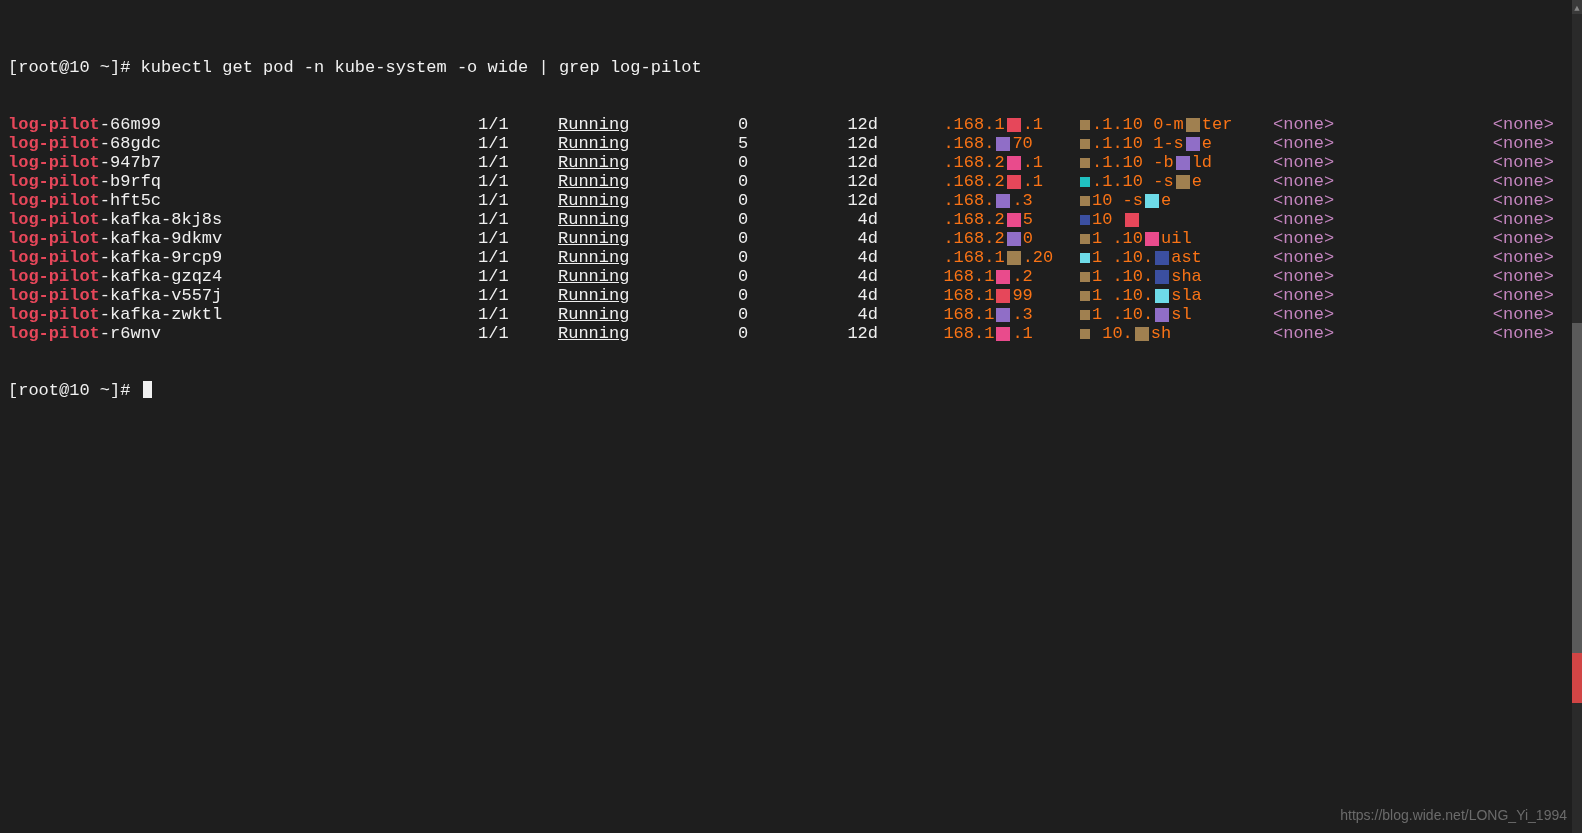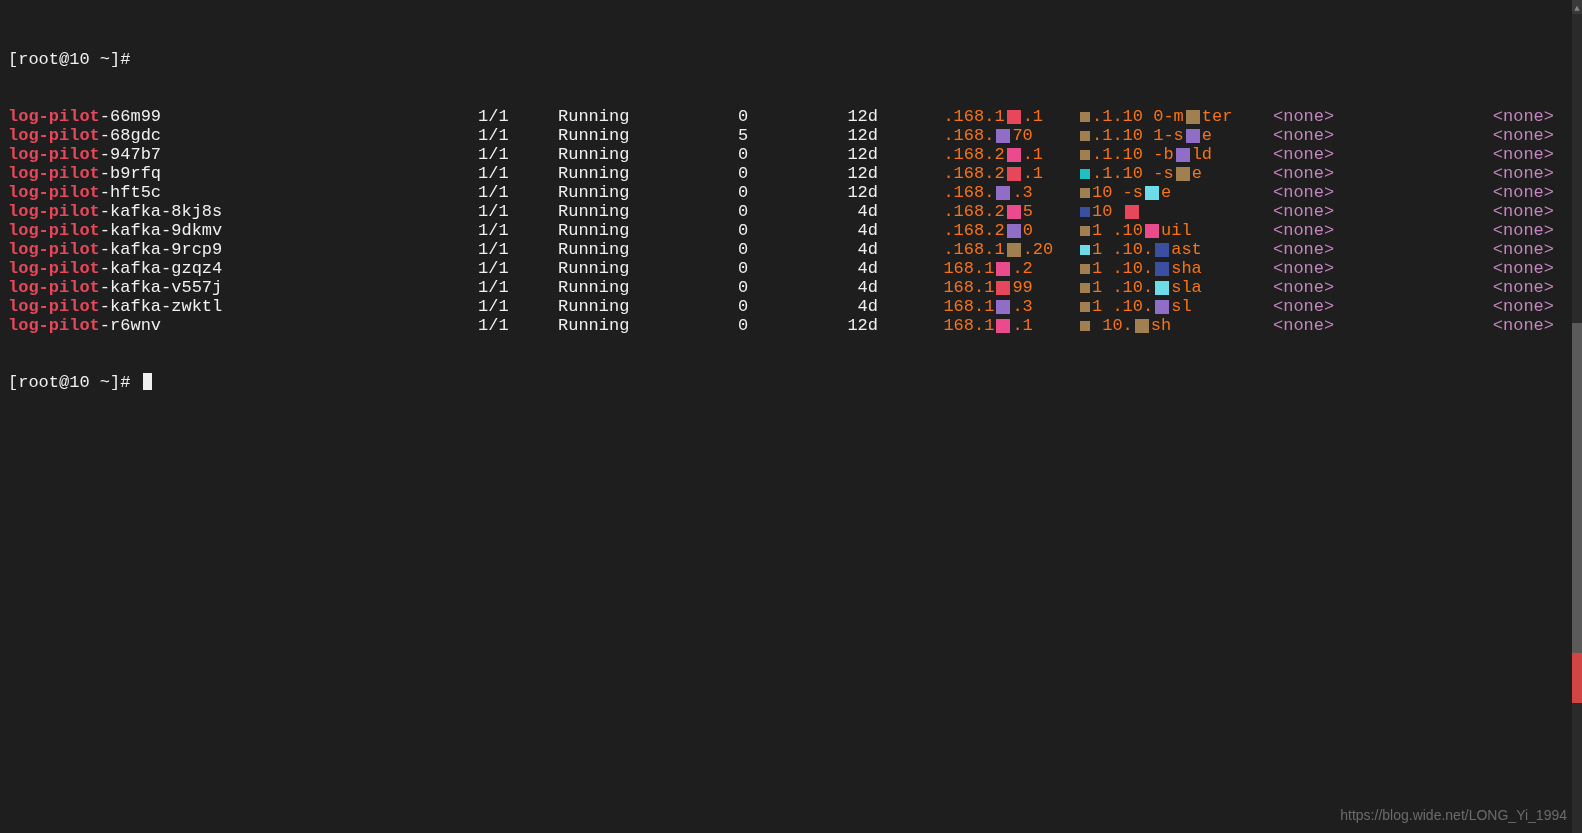--- a/index.html
+++ b/index.html
@@ -8,41 +8,41 @@
       color: #f0f0f0;
       font-family: 'Consolas', 'Monaco', 'Courier New', monospace;
       font-size: 17px;
       line-height: 19px;
       width: 1582px;
       height: 833px;
       overflow: hidden;
       position: relative;
     }
     .terminal {
-      padding: 12px 8px;
+      padding: 20px 8px;
       white-space: pre;
       position: relative;
     }
     .row { display: flex; height: 19px; }
     .prompt { color: #f0f0f0; }
     .highlight { color: #e6475a; font-weight: bold; }
     .normal { color: #f0f0f0; }
     .none { color: #c586c0; }
     .pink-text { color: #f97316; }
     .cursor {
       display: inline-block;
       width: 9px;
       height: 17px;
       background: #f0f0f0;
       vertical-align: text-bottom;
       margin-left: 2px;
     }
     .col-name { width: 470px; }
     .col-ready { width: 80px; }
-    .col-status { width: 180px; }
+    .col-status { width: 180px; text-decoration: underline; }
     .col-restarts { width: 105px; }
     .col-age { width: 80px; text-align: right; padding-right: 45px; }
     .col-ip { width: 155px; position: relative; }
     .col-node { width: 195px; position: relative; }
     .col-nom { width: 155px; }
     .col-ready2 { flex: 1; text-align: right; padding-right: 20px;}
     .watermark {
       position: absolute;
       bottom: 8px;
       right: 15px;
@@ -81,21 +81,21 @@
       width: 10px;
       height: 50px;
       background: #d14545;
     }
   </style>
 </head>
 <body>
 
 <div class="terminal">
   <div class="row">
-    <span class="prompt">[root@10 ~]#</span>
+    <span class="prompt">[root@10 ~]#</span><span class="normal"> kubectl get pod -n kube-system -o wide | grep log-pilot</span>
   </div>
   <div id="rows-container"><div class="row"><span class="col-name"><span class="highlight">log-pilot</span><span class="normal">-66m99</span></span><span class="col-ready normal">1/1</span><span class="col-status normal">Running</span><span class="col-restarts normal">0</span><span class="col-age normal">12d</span><span class="col-ip pink-text"><span style="opacity:0.5">  </span>.168.1<span style="display:inline-block;width:14px;height:14px;background:#e6475a;vertical-align:middle;margin:0 2px;"></span>.1</span><span class="col-node pink-text"><span style="display:inline-block;width:10px;height:10px;background:#a08050;vertical-align:middle;margin:0 2px;"></span>.1.10 0-m<span style="display:inline-block;width:14px;height:14px;background:#a08050;vertical-align:middle;margin:0 2px;"></span>ter</span><span class="col-nom none">&lt;none&gt;</span><span class="col-ready2 none">&lt;none&gt;</span></div><div class="row"><span class="col-name"><span class="highlight">log-pilot</span><span class="normal">-68gdc</span></span><span class="col-ready normal">1/1</span><span class="col-status normal">Running</span><span class="col-restarts normal">5</span><span class="col-age normal">12d</span><span class="col-ip pink-text"><span style="opacity:0.5">  </span>.168.<span style="display:inline-block;width:14px;height:14px;background:#906ec7;vertical-align:middle;margin:0 2px;"></span>70</span><span class="col-node pink-text"><span style="display:inline-block;width:10px;height:10px;background:#a08050;vertical-align:middle;margin:0 2px;"></span>.1.10 1-s<span style="display:inline-block;width:14px;height:14px;background:#906ec7;vertical-align:middle;margin:0 2px;"></span>e</span><span class="col-nom none">&lt;none&gt;</span><span class="col-ready2 none">&lt;none&gt;</span></div><div class="row"><span class="col-name"><span class="highlight">log-pilot</span><span class="normal">-947b7</span></span><span class="col-ready normal">1/1</span><span class="col-status normal">Running</span><span class="col-restarts normal">0</span><span class="col-age normal">12d</span><span class="col-ip pink-text"><span style="opacity:0.5">  </span>.168.2<span style="display:inline-block;width:14px;height:14px;background:#e94b8c;vertical-align:middle;margin:0 2px;"></span>.1</span><span class="col-node pink-text"><span style="display:inline-block;width:10px;height:10px;background:#a08050;vertical-align:middle;margin:0 2px;"></span>.1.10 -b<span style="display:inline-block;width:14px;height:14px;background:#906ec7;vertical-align:middle;margin:0 2px;"></span>ld</span><span class="col-nom none">&lt;none&gt;</span><span class="col-ready2 none">&lt;none&gt;</span></div><div class="row"><span class="col-name"><span class="highlight">log-pilot</span><span class="normal">-b9rfq</span></span><span class="col-ready normal">1/1</span><span class="col-status normal">Running</span><span class="col-restarts normal">0</span><span class="col-age normal">12d</span><span class="col-ip pink-text"><span style="opacity:0.5">  </span>.168.2<span style="display:inline-block;width:14px;height:14px;background:#e6475a;vertical-align:middle;margin:0 2px;"></span>.1</span><span class="col-node pink-text"><span style="display:inline-block;width:10px;height:10px;background:#20c0c0;vertical-align:middle;margin:0 2px;"></span>.1.10 -s<span style="display:inline-block;width:14px;height:14px;background:#a08050;vertical-align:middle;margin:0 2px;"></span>e</span><span class="col-nom none">&lt;none&gt;</span><span class="col-ready2 none">&lt;none&gt;</span></div><div class="row"><span class="col-name"><span class="highlight">log-pilot</span><span class="normal">-hft5c</span></span><span class="col-ready normal">1/1</span><span class="col-status normal">Running</span><span class="col-restarts normal">0</span><span class="col-age normal">12d</span><span class="col-ip pink-text"><span style="opacity:0.5">  </span>.168.<span style="display:inline-block;width:14px;height:14px;background:#906ec7;vertical-align:middle;margin:0 2px;"></span>.3</span><span class="col-node pink-text"><span style="display:inline-block;width:10px;height:10px;background:#a08050;vertical-align:middle;margin:0 2px;"></span>10 -s<span style="display:inline-block;width:14px;height:14px;background:#6edbe8;vertical-align:middle;margin:0 2px;"></span>e</span><span class="col-nom none">&lt;none&gt;</span><span class="col-ready2 none">&lt;none&gt;</span></div><div class="row"><span class="col-name"><span class="highlight">log-pilot</span><span class="normal">-kafka-8kj8s</span></span><span class="col-ready normal">1/1</span><span class="col-status normal">Running</span><span class="col-restarts normal">0</span><span class="col-age normal">4d</span><span class="col-ip pink-text"><span style="opacity:0.5">  </span>.168.2<span style="display:inline-block;width:14px;height:14px;background:#e94b8c;vertical-align:middle;margin:0 2px;"></span>5</span><span class="col-node pink-text"><span style="display:inline-block;width:10px;height:10px;background:#3b4fa0;vertical-align:middle;margin:0 2px;"></span>10 <span style="display:inline-block;width:14px;height:14px;background:#e6475a;vertical-align:middle;margin:0 2px;"></span></span><span class="col-nom none">&lt;none&gt;</span><span class="col-ready2 none">&lt;none&gt;</span></div><div class="row"><span class="col-name"><span class="highlight">log-pilot</span><span class="normal">-kafka-9dkmv</span></span><span class="col-ready normal">1/1</span><span class="col-status normal">Running</span><span class="col-restarts normal">0</span><span class="col-age normal">4d</span><span class="col-ip pink-text"><span style="opacity:0.5">  </span>.168.2<span style="display:inline-block;width:14px;height:14px;background:#906ec7;vertical-align:middle;margin:0 2px;"></span>0</span><span class="col-node pink-text"><span style="display:inline-block;width:10px;height:10px;background:#a08050;vertical-align:middle;margin:0 2px;"></span>1 .10<span style="display:inline-block;width:14px;height:14px;background:#e94b8c;vertical-align:middle;margin:0 2px;"></span>uil</span><span class="col-nom none">&lt;none&gt;</span><span class="col-ready2 none">&lt;none&gt;</span></div><div class="row"><span class="col-name"><span class="highlight">log-pilot</span><span class="normal">-kafka-9rcp9</span></span><span class="col-ready normal">1/1</span><span class="col-status normal">Running</span><span class="col-restarts normal">0</span><span class="col-age normal">4d</span><span class="col-ip pink-text"><span style="opacity:0.5">  </span>.168.1<span style="display:inline-block;width:14px;height:14px;background:#a08050;vertical-align:middle;margin:0 2px;"></span>.20</span><span class="col-node pink-text"><span style="display:inline-block;width:10px;height:10px;background:#6edbe8;vertical-align:middle;margin:0 2px;"></span>1 .10.<span style="display:inline-block;width:14px;height:14px;background:#3b4fa0;vertical-align:middle;margin:0 2px;"></span>ast</span><span class="col-nom none">&lt;none&gt;</span><span class="col-ready2 none">&lt;none&gt;</span></div><div class="row"><span class="col-name"><span class="highlight">log-pilot</span><span class="normal">-kafka-gzqz4</span></span><span class="col-ready normal">1/1</span><span class="col-status normal">Running</span><span class="col-restarts normal">0</span><span class="col-age normal">4d</span><span class="col-ip pink-text"><span style="opacity:0.5">  </span>168.1<span style="display:inline-block;width:14px;height:14px;background:#e94b8c;vertical-align:middle;margin:0 2px;"></span>.2</span><span class="col-node pink-text"><span style="display:inline-block;width:10px;height:10px;background:#a08050;vertical-align:middle;margin:0 2px;"></span>1 .10.<span style="display:inline-block;width:14px;height:14px;background:#3b4fa0;vertical-align:middle;margin:0 2px;"></span>sha</span><span class="col-nom none">&lt;none&gt;</span><span class="col-ready2 none">&lt;none&gt;</span></div><div class="row"><span class="col-name"><span class="highlight">log-pilot</span><span class="normal">-kafka-v557j</span></span><span class="col-ready normal">1/1</span><span class="col-status normal">Running</span><span class="col-restarts normal">0</span><span class="col-age normal">4d</span><span class="col-ip pink-text"><span style="opacity:0.5">  </span>168.1<span style="display:inline-block;width:14px;height:14px;background:#e6475a;vertical-align:middle;margin:0 2px;"></span>99</span><span class="col-node pink-text"><span style="display:inline-block;width:10px;height:10px;background:#a08050;vertical-align:middle;margin:0 2px;"></span>1 .10.<span style="display:inline-block;width:14px;height:14px;background:#6edbe8;vertical-align:middle;margin:0 2px;"></span>sla</span><span class="col-nom none">&lt;none&gt;</span><span class="col-ready2 none">&lt;none&gt;</span></div><div class="row"><span class="col-name"><span class="highlight">log-pilot</span><span class="normal">-kafka-zwktl</span></span><span class="col-ready normal">1/1</span><span class="col-status normal">Running</span><span class="col-restarts normal">0</span><span class="col-age normal">4d</span><span class="col-ip pink-text"><span style="opacity:0.5">  </span>168.1<span style="display:inline-block;width:14px;height:14px;background:#906ec7;vertical-align:middle;margin:0 2px;"></span>.3</span><span class="col-node pink-text"><span style="display:inline-block;width:10px;height:10px;background:#a08050;vertical-align:middle;margin:0 2px;"></span>1 .10.<span style="display:inline-block;width:14px;height:14px;background:#906ec7;vertical-align:middle;margin:0 2px;"></span>sl</span><span class="col-nom none">&lt;none&gt;</span><span class="col-ready2 none">&lt;none&gt;</span></div><div class="row"><span class="col-name"><span class="highlight">log-pilot</span><span class="normal">-r6wnv</span></span><span class="col-ready normal">1/1</span><span class="col-status normal">Running</span><span class="col-restarts normal">0</span><span class="col-age normal">12d</span><span class="col-ip pink-text"><span style="opacity:0.5">  </span>168.1<span style="display:inline-block;width:14px;height:14px;background:#e94b8c;vertical-align:middle;margin:0 2px;"></span>.1</span><span class="col-node pink-text"><span style="display:inline-block;width:10px;height:10px;background:#a08050;vertical-align:middle;margin:0 2px;"></span> 10.<span style="display:inline-block;width:14px;height:14px;background:#a08050;vertical-align:middle;margin:0 2px;"></span>sh</span><span class="col-nom none">&lt;none&gt;</span><span class="col-ready2 none">&lt;none&gt;</span></div></div>
   <div class="row">
     <span class="prompt">[root@10 ~]# </span><span class="cursor"></span>
   </div>
 </div>
 
 <div class="watermark">https://blog.wide.net/LONG_Yi_1994</div>
 
 <div class="scrollbar">

